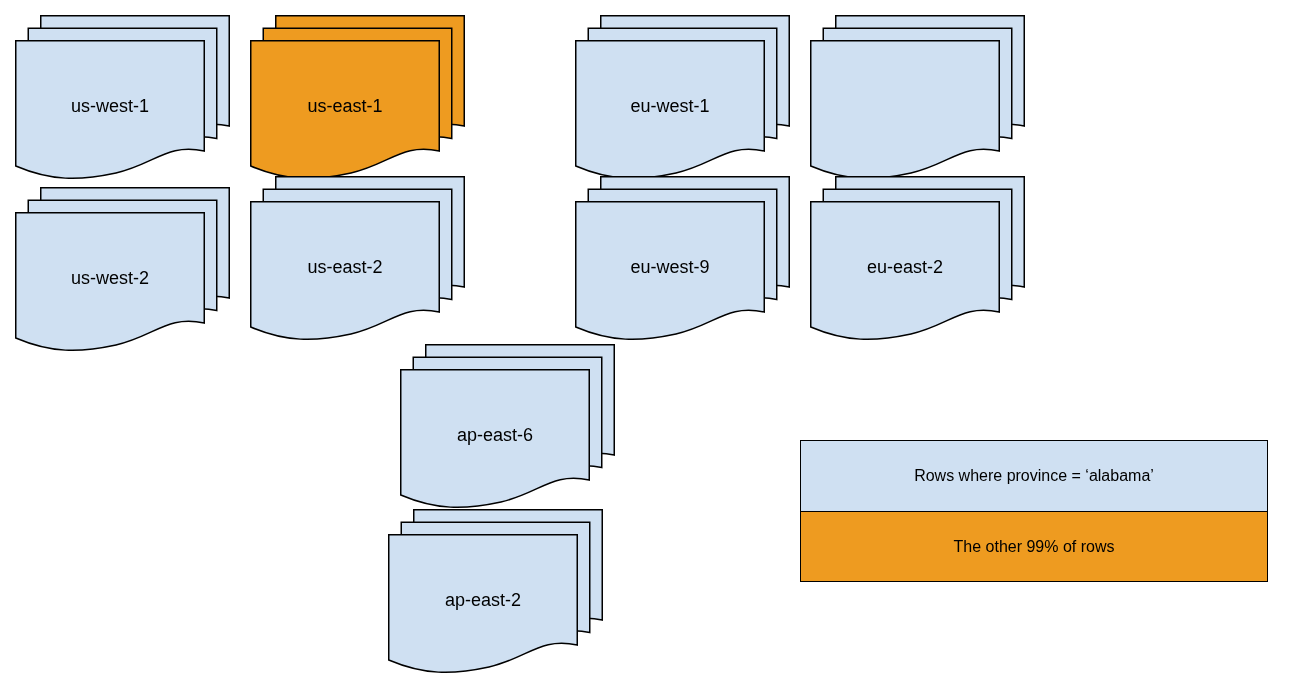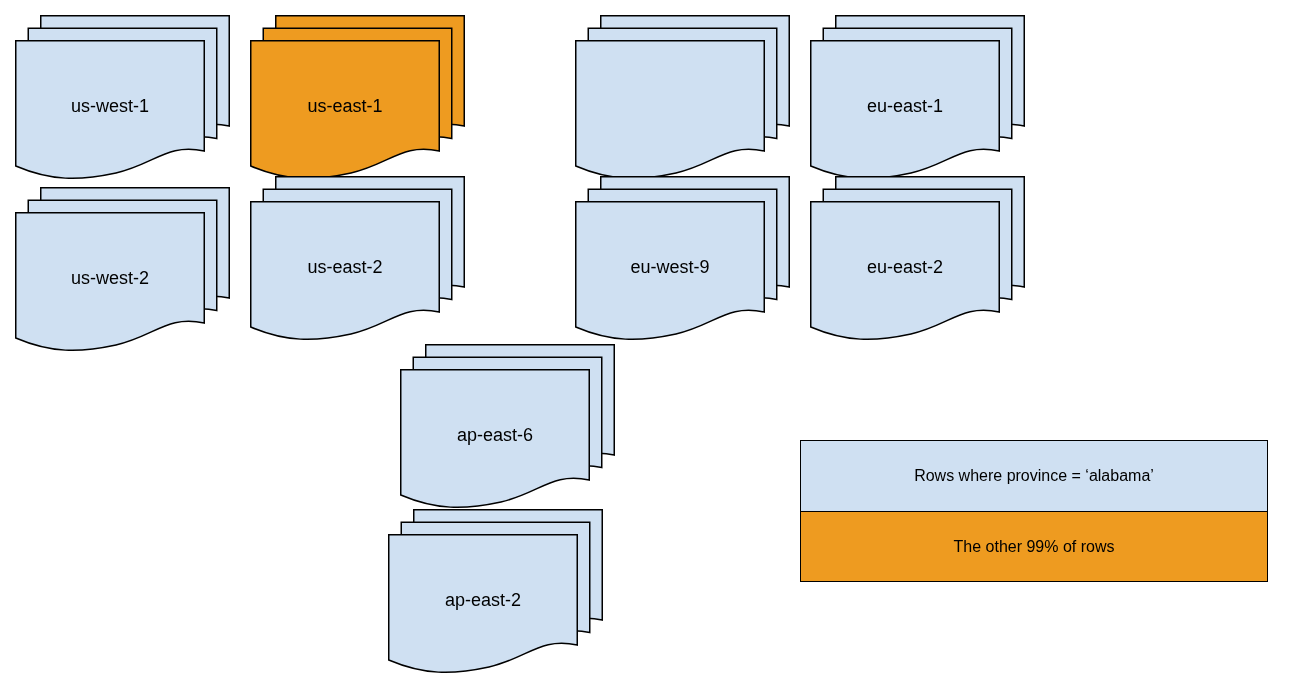--- a/index.html
+++ b/index.html
@@ -98,29 +98,29 @@
     </svg>
     <div class="stack-label">us-east-1</div>
   </div>
 
   <div class="stack" style="left:575px;top:14px" data-variant="blue">
     <svg width="216" height="170" viewBox="0 0 216 170">
       <use href="#docPath" transform="translate(25,1)"></use>
       <use href="#docPath" transform="translate(12.5,13.5)"></use>
       <use href="#docPath" transform="translate(0,26)"></use>
     </svg>
+    <div class="stack-label">eu-west-1</div>
   </div>
 
   <div class="stack" style="left:810px;top:14px" data-variant="blue">
     <svg width="216" height="170" viewBox="0 0 216 170">
       <use href="#docPath" transform="translate(25,1)"></use>
       <use href="#docPath" transform="translate(12.5,13.5)"></use>
       <use href="#docPath" transform="translate(0,26)"></use>
     </svg>
-    <div class="stack-label">eu-east-1</div>
   </div>
 
   <div class="stack" style="left:15px;top:186px" data-variant="blue">
     <svg width="216" height="170" viewBox="0 0 216 170">
       <use href="#docPath" transform="translate(25,1)"></use>
       <use href="#docPath" transform="translate(12.5,13.5)"></use>
       <use href="#docPath" transform="translate(0,26)"></use>
     </svg>
     <div class="stack-label">us-west-2</div>
   </div>

